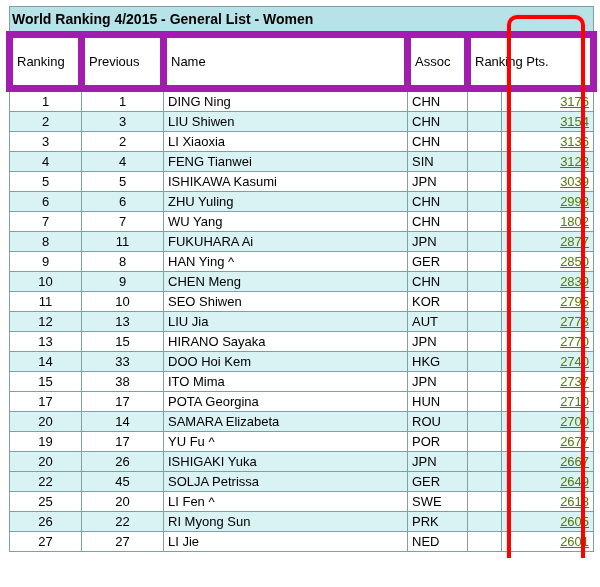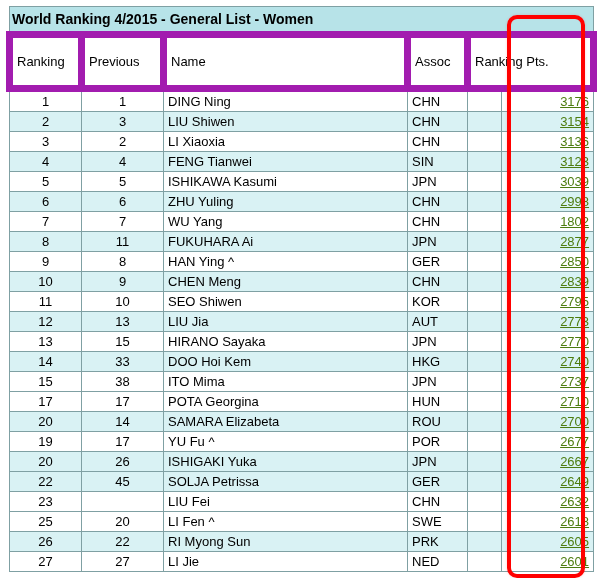--- a/index.html
+++ b/index.html
@@ -244,28 +244,20 @@
         </tr>
         <tr class="odd">
           <td class="rank">22</td>
           <td class="prev">45</td>
           <td>SOLJA Petrissa</td>
           <td class="assoc">GER</td>
           <td class="spacer"></td>
           <td class="pts"><a href="#">2649</a></td>
         </tr>
         <tr class="even">
-          <td class="rank">23</td>
-          <td class="prev"></td>
-          <td>LIU Fei</td>
-          <td class="assoc">CHN</td>
-          <td class="spacer"></td>
-          <td class="pts"><a href="#">2632</a></td>
-        </tr>
-        <tr class="even">
           <td class="rank">25</td>
           <td class="prev">20</td>
           <td>LI Fen ^</td>
           <td class="assoc">SWE</td>
           <td class="spacer"></td>
           <td class="pts"><a href="#">2618</a></td>
         </tr>
         <tr class="odd">
           <td class="rank">26</td>
           <td class="prev">22</td>

